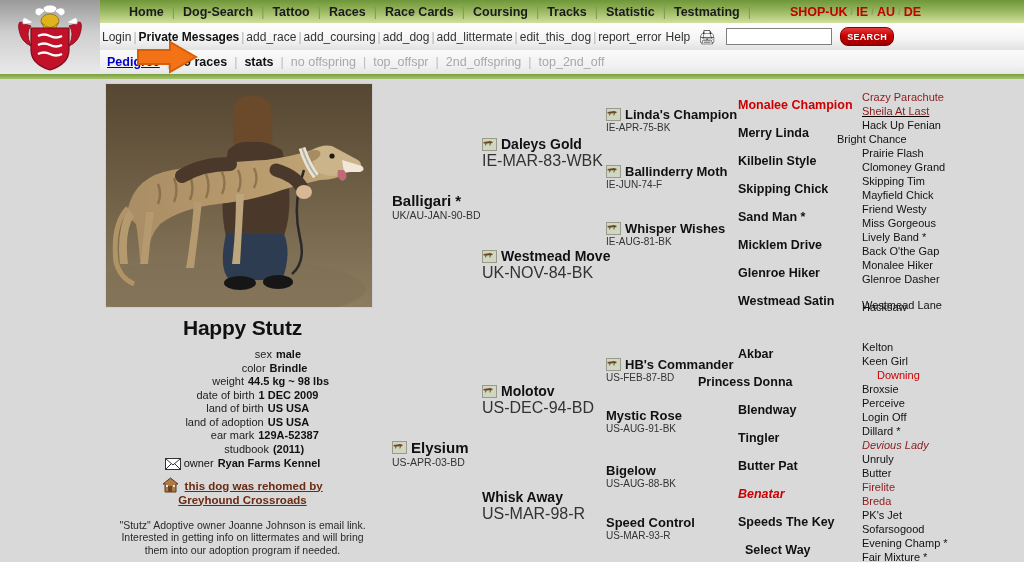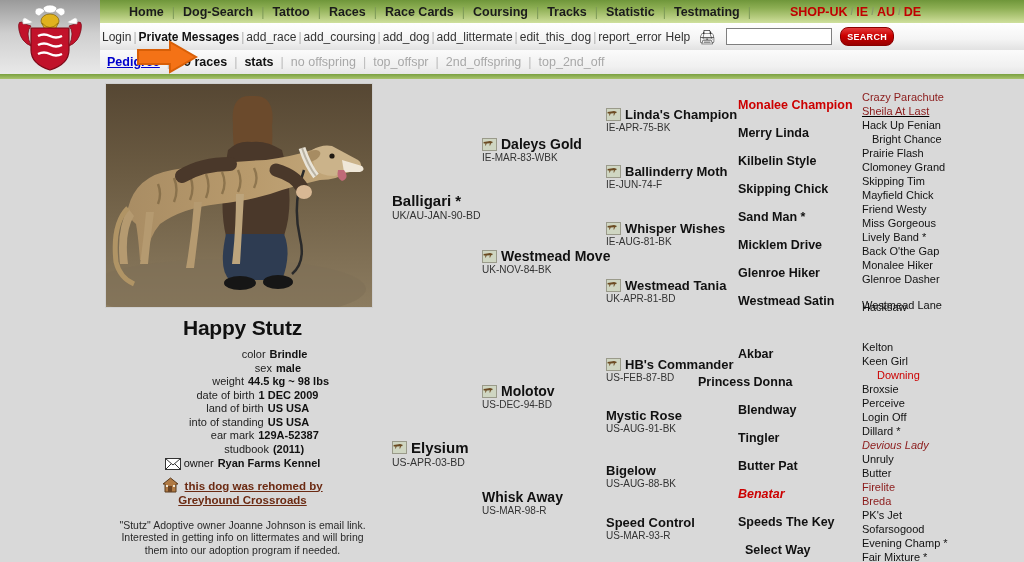--- a/index.html
+++ b/index.html
@@ -98,21 +98,21 @@
   
   .ped{position:absolute;top:0;left:0;width:1024px;height:483px;}
   .pnode{position:absolute;}
   .pname{font-weight:bold;color:#111;white-space:nowrap;display:flex;align-items:center;}
   .pname.red{color:#cc0000;}
   .pname.reditalic{color:#cc0000;font-style:italic;}
   .pdate{color:#333;white-space:nowrap;}
   .g1 .pname{font-size:15px;}
   .g1 .pdate{font-size:10.5px;margin-top:0px;}
   .g2 .pname{font-size:14px;}
-  .g2 .pdate{font-size:10px;}
+  .g2 .pdate{font-size:16px;}
   .g3 .pname{font-size:13px;}
   .g3 .pdate{font-size:10px;}
   .g4 .pname{font-size:12.5px;}
   .g5 .pname{font-size:11px;font-weight:normal;}
 
   .dogicon{
     width:13px;height:11px;margin-right:4px;flex:0 0 auto;
     border:1px solid #9a9a8a;background:#cfd6c2;display:inline-block;position:relative;
   }
   .dogicon svg{display:block;width:11px;height:9px;}
@@ -277,41 +277,41 @@
 
         <path d="M124 80 Q96 80 76 92" stroke="#4a382a" stroke-width="14" fill="none" stroke-linecap="round"></path>
         <path d="M170 86 Q190 92 196 104" stroke="#4a382a" stroke-width="13" fill="none" stroke-linecap="round"></path>
         <ellipse cx="198" cy="108" rx="8" ry="7" fill="#d8b894"></ellipse>
       </svg>
 
       <div class="dogname">Happy Stutz</div>
 
       <div class="facts">
         <div class="row">
+          <span class="lab">sex</span>
+          <span class="val">male</span>
+        </div>
+        <div class="row">
           <span class="lab">color</span>
           <span class="val">Brindle</span>
         </div>
         <div class="row">
-          <span class="lab">sex</span>
-          <span class="val">male</span>
-        </div>
-        <div class="row">
           <span class="lab">weight</span>
           <span class="val">44.5 kg ~ 98 lbs</span>
         </div>
         <div class="row">
           <span class="lab">date of birth</span>
           <span class="val">1 DEC 2009</span>
         </div>
         <div class="row">
           <span class="lab">land of birth</span>
           <span class="val">US USA</span>
         </div>
         <div class="row">
-          <span class="lab">into of standing</span>
+          <span class="lab">land of adoption</span>
           <span class="val">US USA</span>
         </div>
         <div class="row">
           <span class="lab">ear mark</span>
           <span class="val">129A-52387</span>
         </div>
         <div class="row">
           <span class="lab">studbook</span>
           <span class="val">(2011)</span>
         </div>
@@ -424,31 +424,20 @@
         <div class="pname">
           <span class="dogicon">
             <svg viewBox="0 0 11 9">
                 <path d="M0.5 3 L4 2.6 L7 2 L9.5 2.8 L9.5 4 L8 4.2 L7.2 6.6 L6.4 6.6 L6.9 4.3 L3.6 4.6 L2.9 6.6 L2.1 6.6 L2.5 4.5 L0.7 4.4 Z" fill="#6b4a22"></path>
               </svg>
           </span>
           <span>Whisper Wishes</span>
         </div>
         <div class="pdate">IE-AUG-81-BK</div>
       </div>
-      <div class="pnode g3" style="left:606px;top:199px;">
-        <div class="pname">
-          <span class="dogicon">
-            <svg viewBox="0 0 11 9">
-                <path d="M0.5 3 L4 2.6 L7 2 L9.5 2.8 L9.5 4 L8 4.2 L7.2 6.6 L6.4 6.6 L6.9 4.3 L3.6 4.6 L2.9 6.6 L2.1 6.6 L2.5 4.5 L0.7 4.4 Z" fill="#6b4a22"></path>
-              </svg>
-          </span>
-          <span>Westmead Tania</span>
-        </div>
-        <div class="pdate">UK-APR-81-BD</div>
-      </div>
       <div class="pnode g3" style="left:606px;top:278px;">
         <div class="pname">
           <span class="dogicon">
             <svg viewBox="0 0 11 9">
                 <path d="M0.5 3 L4 2.6 L7 2 L9.5 2.8 L9.5 4 L8 4.2 L7.2 6.6 L6.4 6.6 L6.9 4.3 L3.6 4.6 L2.9 6.6 L2.1 6.6 L2.5 4.5 L0.7 4.4 Z" fill="#6b4a22"></path>
               </svg>
           </span>
           <span>HB's Commander</span>
         </div>
         <div class="pdate">US-FEB-87-BD</div>
@@ -517,21 +506,21 @@
 
       <div class="pnode g5" style="left:862px;top:12px;">
           <div class="pname" style="color:#8b1a1a;">Crazy Parachute</div>
         </div>
       <div class="pnode g5" style="left:862px;top:26px;text-decoration:underline;">
           <div class="pname" style="color:#8b1a1a;">Sheila At Last</div>
         </div>
       <div class="pnode g5" style="left:862px;top:40px;">
           <div class="pname">Hack Up Fenian</div>
         </div>
-      <div class="pnode g5" style="left:872px;top:54px;">
+      <div class="pnode g5" style="left:837px;top:54px;">
           <div class="pname">Bright Chance</div>
         </div>
       <div class="pnode g5" style="left:862px;top:68px;">
           <div class="pname">Prairie Flash</div>
         </div>
       <div class="pnode g5" style="left:862px;top:82px;">
           <div class="pname">Clomoney Grand</div>
         </div>
       <div class="pnode g5" style="left:862px;top:96px;">
           <div class="pname">Skipping Tim</div>

